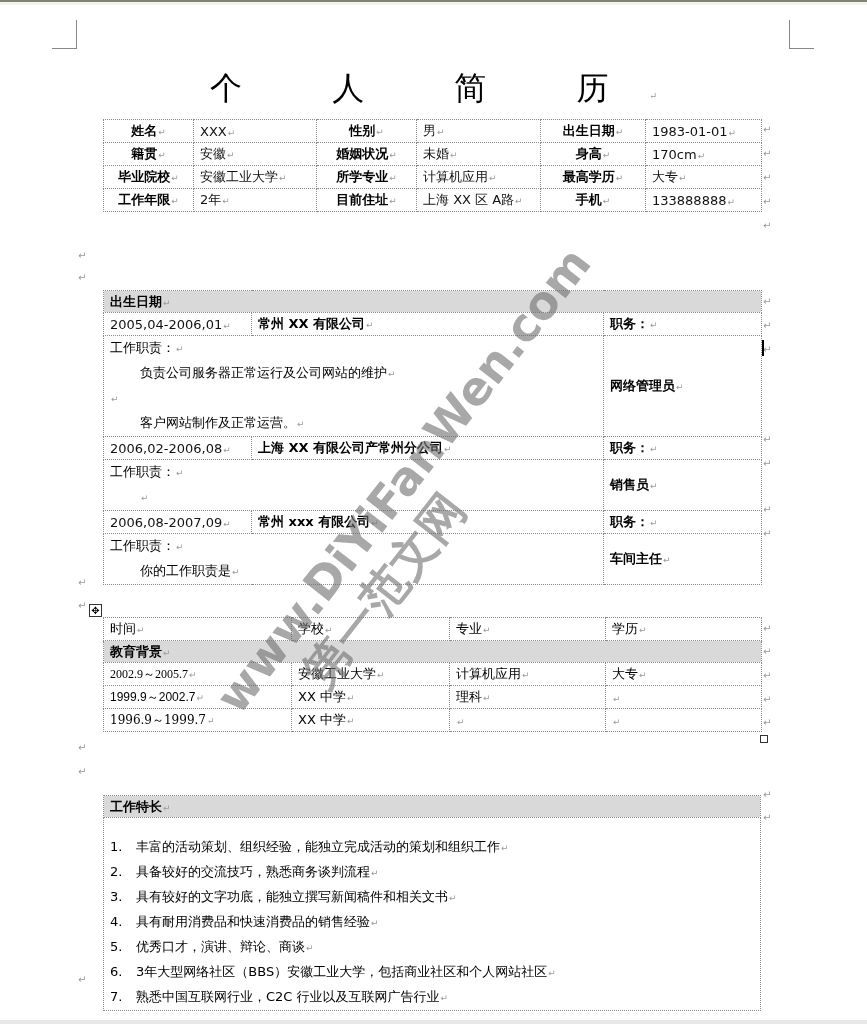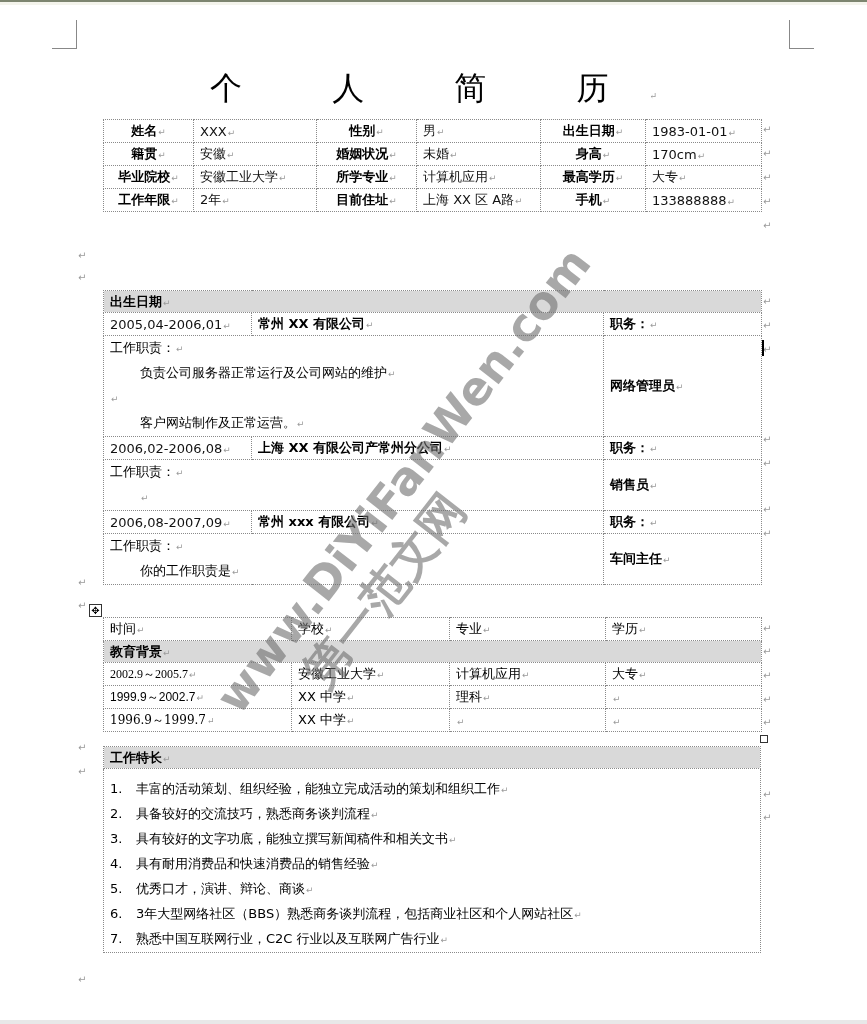--- a/index.html
+++ b/index.html
@@ -218,33 +218,33 @@
 <span class="rowmark" style="top:623px">↵</span>
 <span class="rowmark" style="top:646px">↵</span>
 <span class="rowmark" style="top:670px">↵</span>
 <span class="rowmark" style="top:694px">↵</span>
 <span class="rowmark" style="top:717px">↵</span>
 <div class="resize-handle"></div>
 
 <span class="para" style="top:742px">↵</span>
 <span class="para" style="top:766px">↵</span>
 
-<table class="doc" style="left:103px; top:746px; width:658px;">
+<table class="doc" style="left:103px; top:795px; width:658px;">
   <tbody>
       <tr>
         <td class="hdr"><span>工作特长</span><span class="pm">↵</span></td>
       </tr>
   <tr>
-    <td class="top" style="height:160px; padding-top:8px">
+    <td class="top" style="height:160px; padding-top:17px">
       <span class="line"><span class="num">1.</span><span>丰富的活动策划、组织经验，能独立完成活动的策划和组织工作</span><span class="pm">↵</span></span>
       <span class="line"><span class="num">2.</span><span>具备较好的交流技巧，熟悉商务谈判流程</span><span class="pm">↵</span></span>
       <span class="line"><span class="num">3.</span><span>具有较好的文字功底，能独立撰写新闻稿件和相关文书</span><span class="pm">↵</span></span>
       <span class="line"><span class="num">4.</span><span>具有耐用消费品和快速消费品的销售经验</span><span class="pm">↵</span></span>
       <span class="line"><span class="num">5.</span><span>优秀口才，演讲、辩论、商谈</span><span class="pm">↵</span></span>
-      <span class="line"><span class="num">6.</span><span>3年大型网络社区（BBS）熟悉商务谈判流程，包括商业社区和个人网站社区</span><span class="pm">↵</span></span>
+      <span class="line"><span class="num">6.</span><span>3年大型网络社区（BBS）安徽工业大学，包括商业社区和个人网站社区</span><span class="pm">↵</span></span>
       <span class="line"><span class="num">7.</span><span>熟悉中国互联网行业，C2C 行业以及互联网广告行业</span><span class="pm">↵</span></span>
     </td>
   </tr>
 </tbody>
   </table>
 <span class="rowmark" style="top:789px">↵</span>
 <span class="rowmark" style="top:812px">↵</span>
 
 <span class="para" style="top:974px">↵</span>
 

